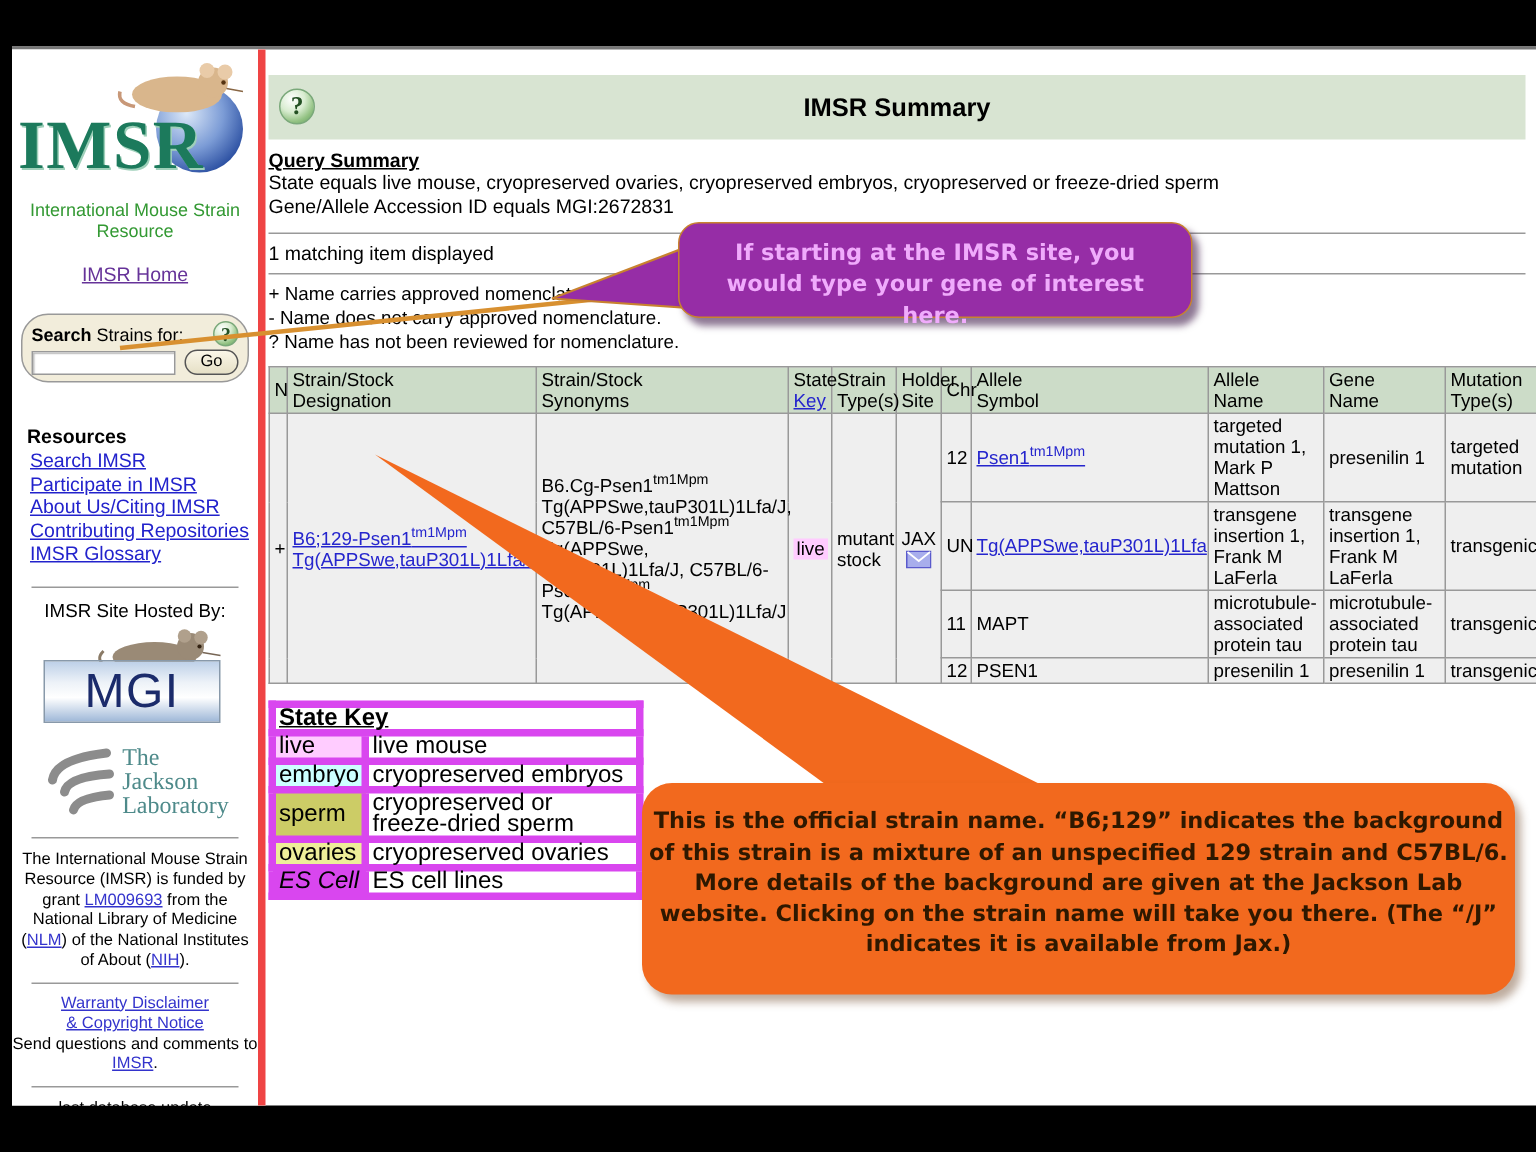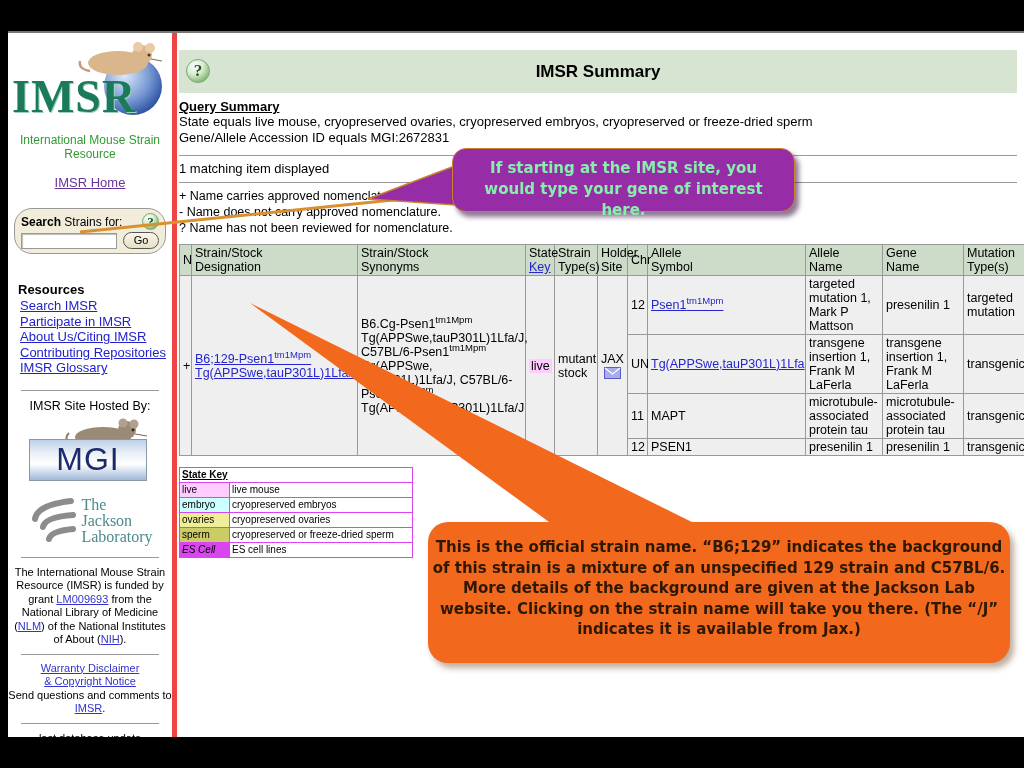--- a/index.html
+++ b/index.html
@@ -61,28 +61,28 @@
   table.results { border-collapse:collapse; table-layout:fixed; width:838px; margin-top:9px; background:#EFEFEF; }
   table.results th, table.results td { border:1px solid #999; font-size:12.5px; font-weight:normal; padding:1px 3px; vertical-align:middle; }
   table.results th { background:#CCDCC8; text-align:left; white-space:pre-line; line-height:14px; }
   th.ctr, td.ctr { text-align:center; }
   table.results a { color:#2525CD; text-decoration:underline; }
   sup { font-size:9.5px; line-height:0; }
   .live-badge { background:#FFCCFF; padding:0 2px; }
   .env { display:block; margin:1px auto 0; }
 
   table.statekey { border-collapse:collapse; table-layout:fixed; margin-top:11px; background:#fff; }
-  table.statekey td { border:1px solid #d946ef; font-size:10px; padding:0 2px; height:15px; line-height:14px; }
+  table.statekey td { border:5px solid #d946ef; font-size:16px; padding:0 2px; height:15px; line-height:14px; }
   .sk-head { font-weight:bold; text-decoration:underline; }
 
   
   .overlay { position:absolute; left:0; top:0; z-index:5; pointer-events:none; }
   .callout { position:absolute; z-index:6; font-family:"DejaVu Sans", sans-serif; font-weight:bold; text-align:center; }
   .callout.purple { left:452px; top:148px; width:343px; height:64px; background:#962DA6; border:1.5px solid #C8822F;
-                    border-radius:14px; color:#86efac; font-size:15px; line-height:21px; padding:9px 12px 0;
+                    border-radius:14px; color:#f0abfc; font-size:15px; line-height:21px; padding:9px 12px 0;
                     box-shadow:4px 5px 5px rgba(50,10,60,.55); }
   .callout.orange { left:428px; top:522px; width:582px; height:141px; background:#F2691E; border-radius:20px;
                     color:#2E1800; font-size:15px; line-height:20.5px; padding:15px 4px 0;
                     box-shadow:4px 5px 6px rgba(110,70,40,.45); }
 </style>
 </head>
 <body>
 
 <div class="stage">
   <div class="page">
@@ -291,26 +291,26 @@
         </tr>
         <tr>
           <td style="background-color: rgb(255, 204, 255);">live</td>
           <td>live mouse</td>
         </tr>
         <tr>
           <td style="background-color: rgb(204, 255, 255);">embryo</td>
           <td>cryopreserved embryos</td>
         </tr>
         <tr>
+          <td style="background-color: rgb(204, 204, 102);">sperm</td>
+          <td>cryopreserved or freeze-dried sperm</td>
+        </tr>
+        <tr>
           <td style="background-color: rgb(238, 238, 153);">ovaries</td>
           <td>cryopreserved ovaries</td>
-        </tr>
-        <tr>
-          <td style="background-color: rgb(204, 204, 102);">sperm</td>
-          <td>cryopreserved or freeze-dried sperm</td>
         </tr>
         <tr>
           <td style="background-color: #d946ef; font-style: italic;">ES Cell</td>
           <td>ES cell lines</td>
         </tr>
       </tbody>
         </table>
 
     </div>
   </div>

